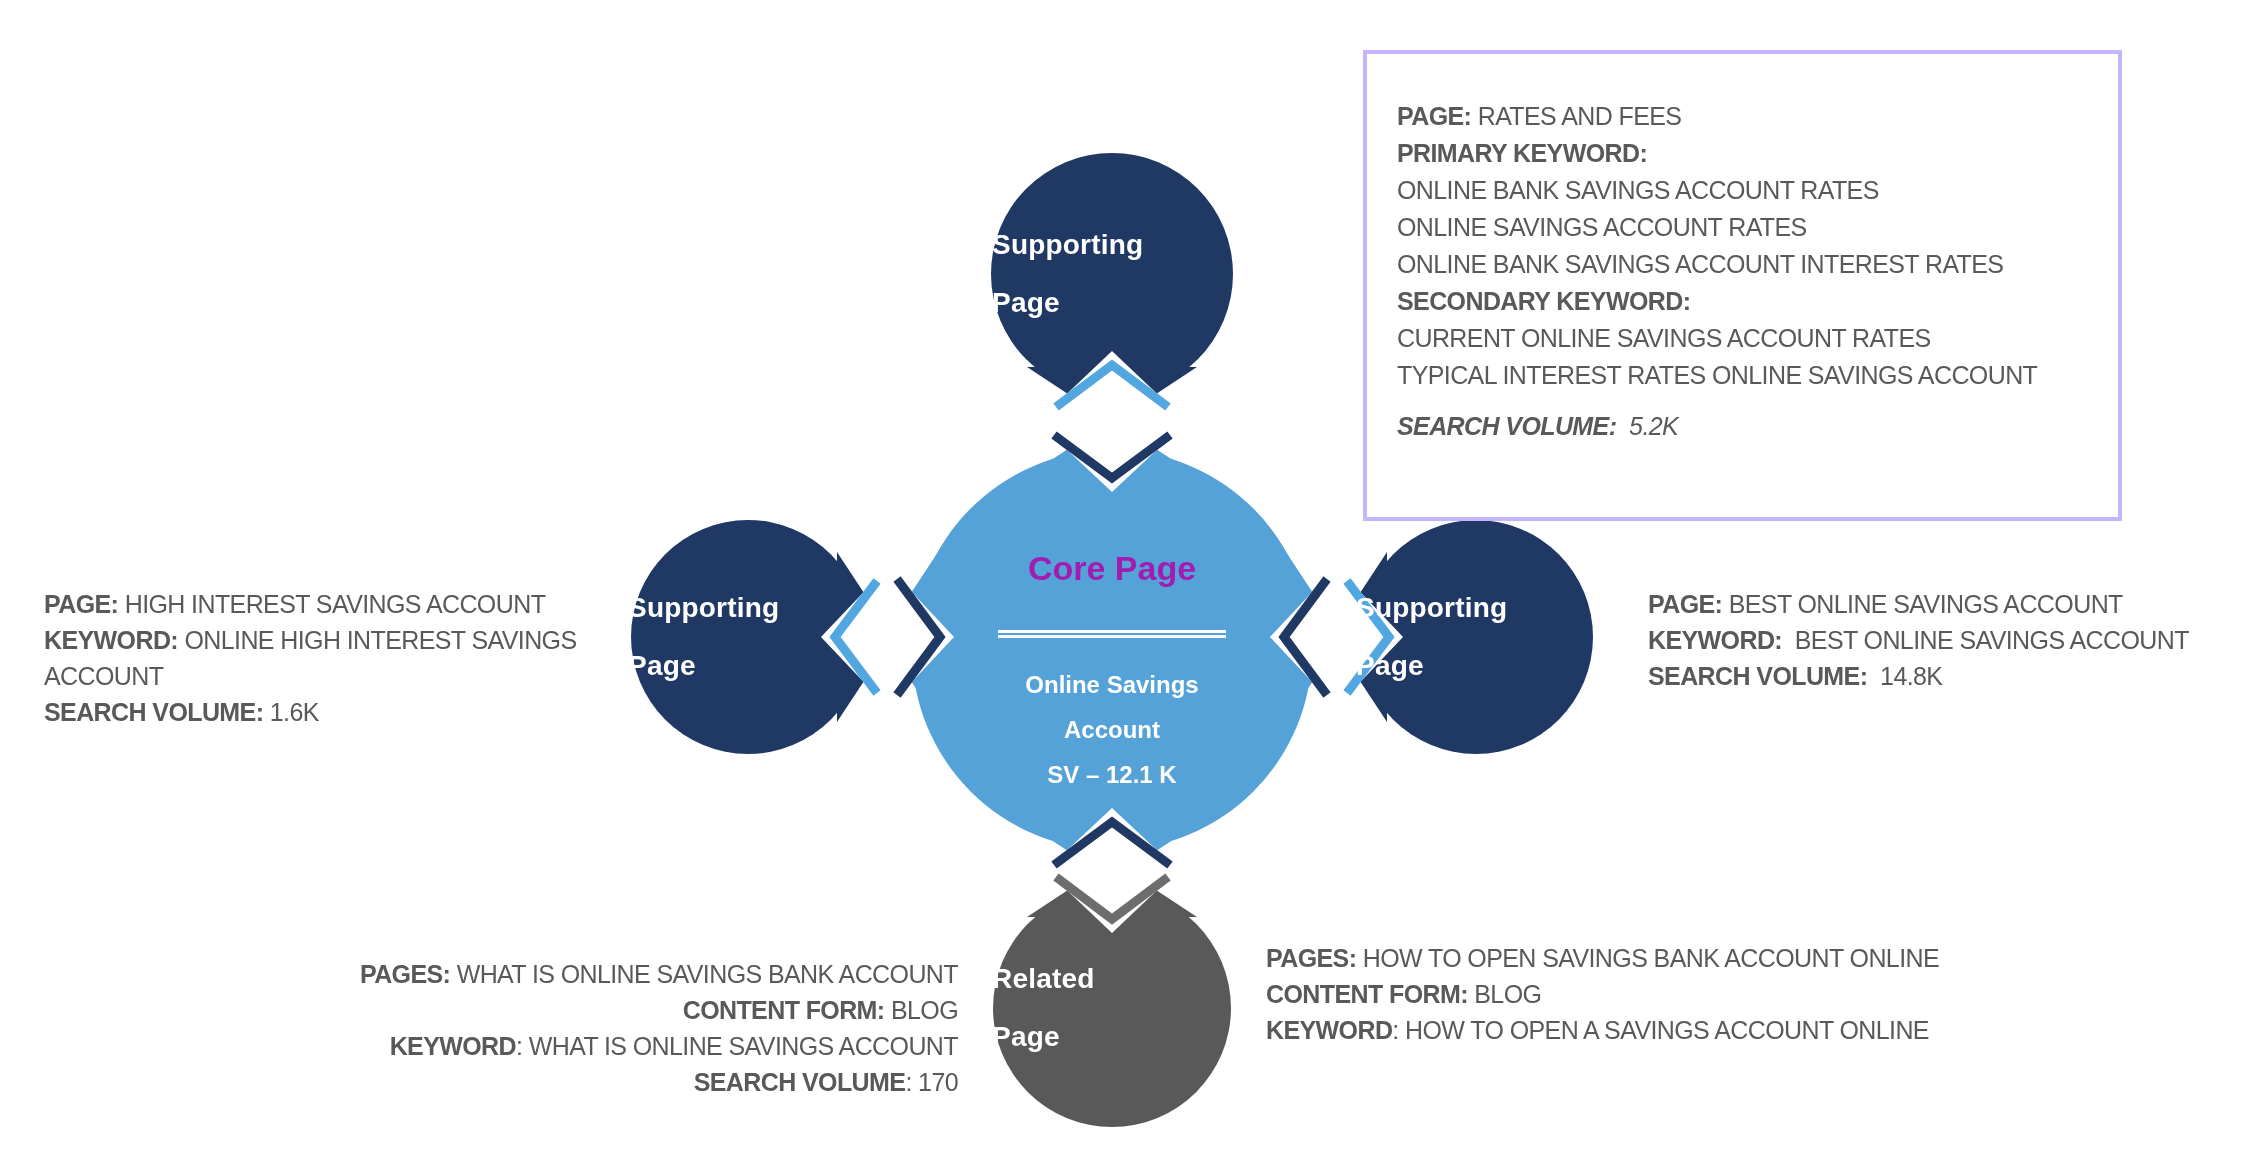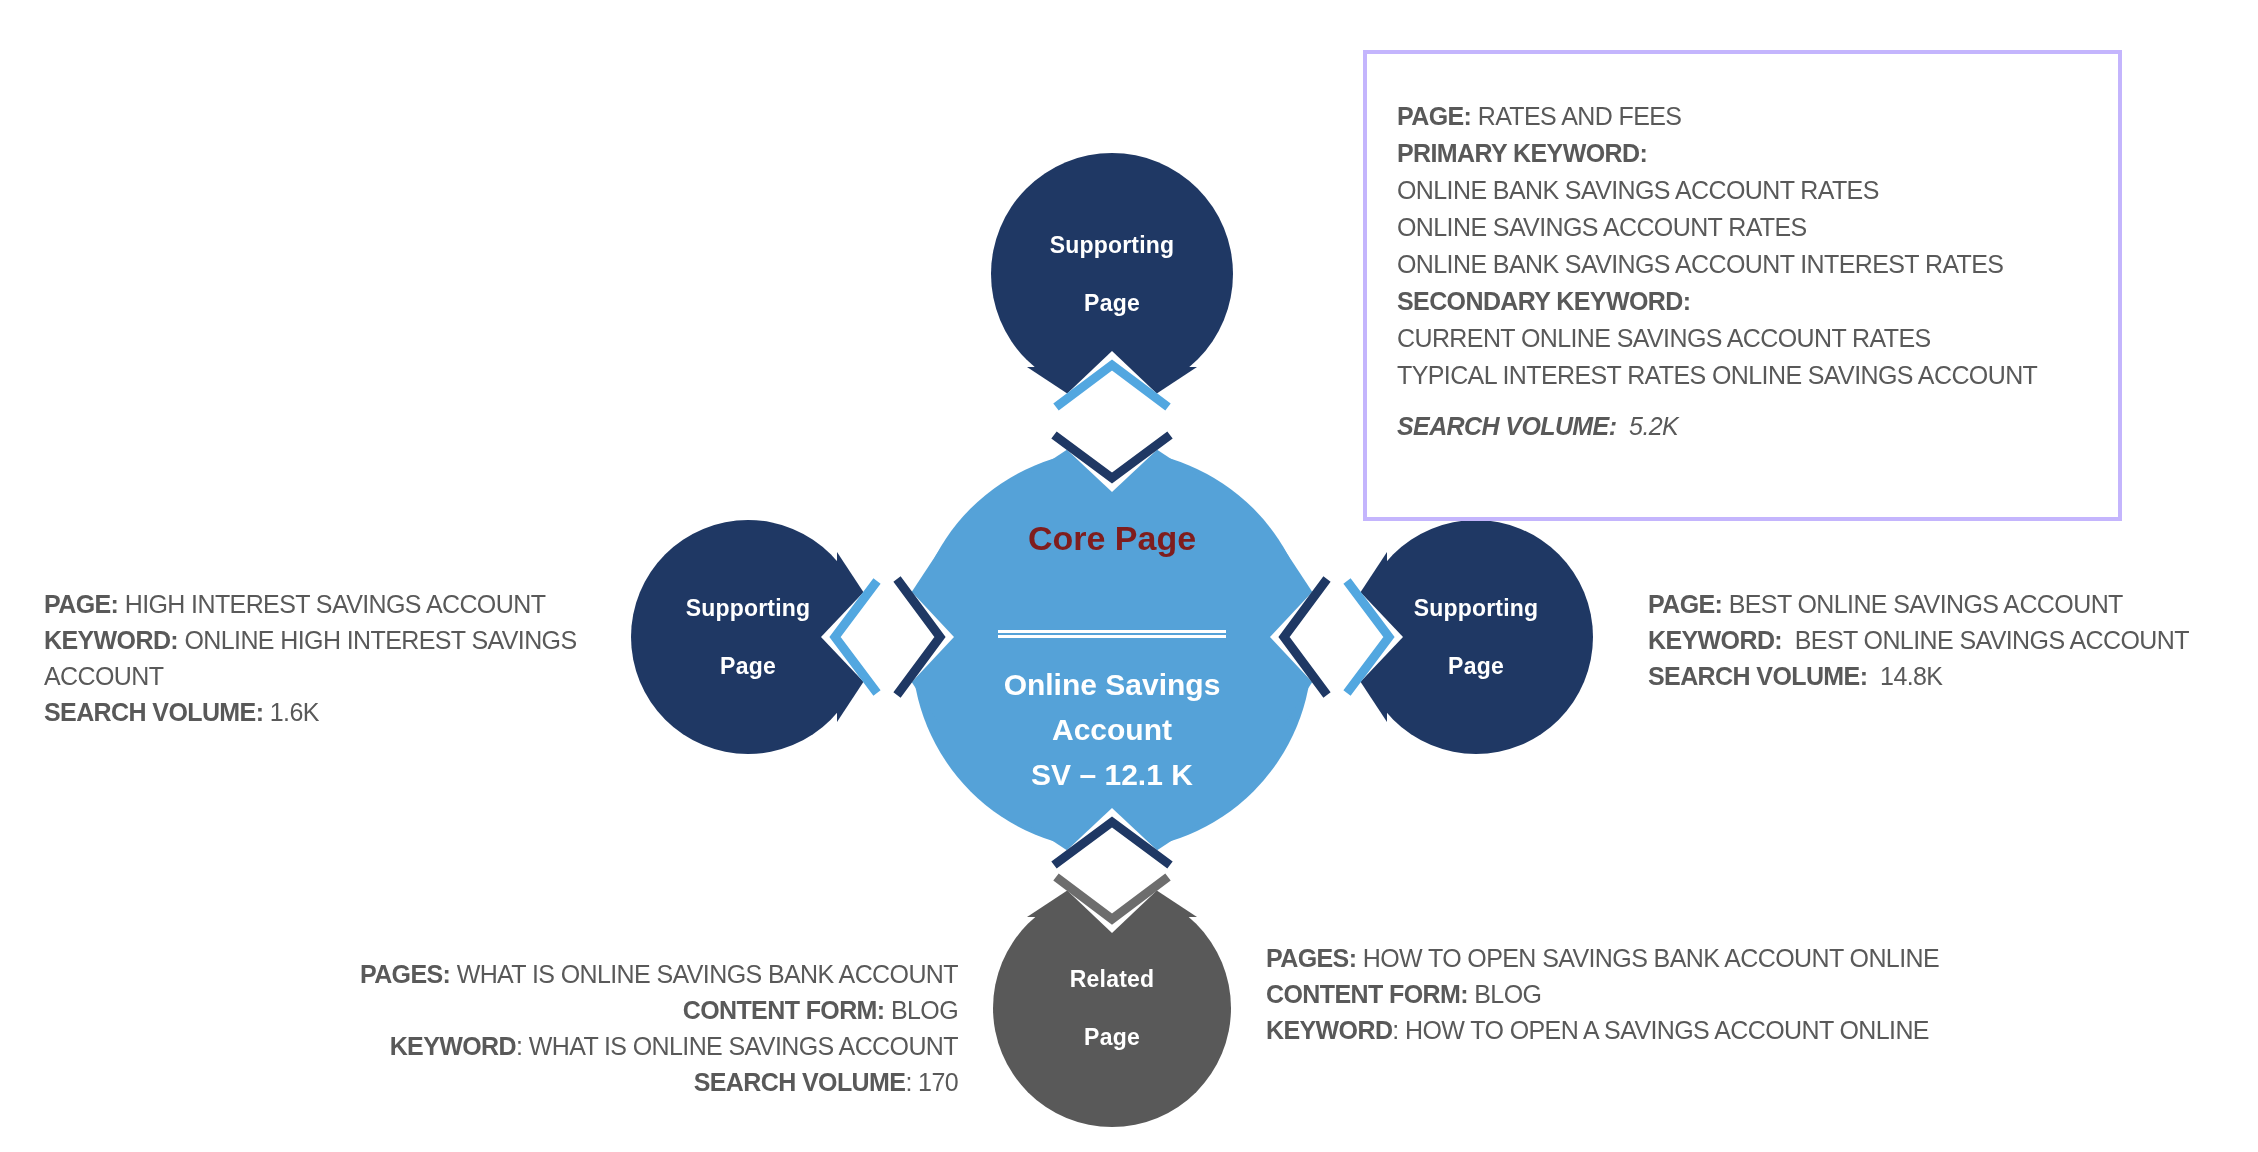--- a/index.html
+++ b/index.html
@@ -19,43 +19,43 @@
   .fill-gray   { fill: #595959; }
   .fill-white  { fill: #ffffff; }
   .chev-navy   { fill: none; stroke: #1F3864; stroke-width: 9; stroke-linejoin: miter; stroke-miterlimit: 10; }
   .chev-blue   { fill: none; stroke: #52A7E0; stroke-width: 9; stroke-linejoin: miter; stroke-miterlimit: 10; }
   .chev-gray   { fill: none; stroke: #6D6D6D; stroke-width: 9; stroke-linejoin: miter; stroke-miterlimit: 10; }
 
   
   .node-label {
     position: absolute;
     width: 240px;
-    text-align: center;
+    text-align: left;
     color: #ffffff;
     font-weight: 700;
-    font-size: 23px;
+    font-size: 28px;
     line-height: 58px;
     letter-spacing: 0.2px;
   }
   .core-title {
     position: absolute;
-    left: 962px; top: 516px; width: 300px;
+    left: 962px; top: 546px; width: 300px;
     text-align: center;
-    color: #7f1d1d;
+    color: #a21caf;
     font-weight: 700;
     font-size: 34px;
     line-height: 45px;
   }
   .core-sub {
     position: absolute;
     left: 937px; top: 662px; width: 350px;
     text-align: center;
     color: #ffffff;
     font-weight: 700;
-    font-size: 30px;
+    font-size: 24px;
     line-height: 45px;
   }
 
   
   .t-block {
     position: absolute;
     color: #595959;
     font-size: 25px;
     line-height: 36px;
     letter-spacing: -0.6px;

